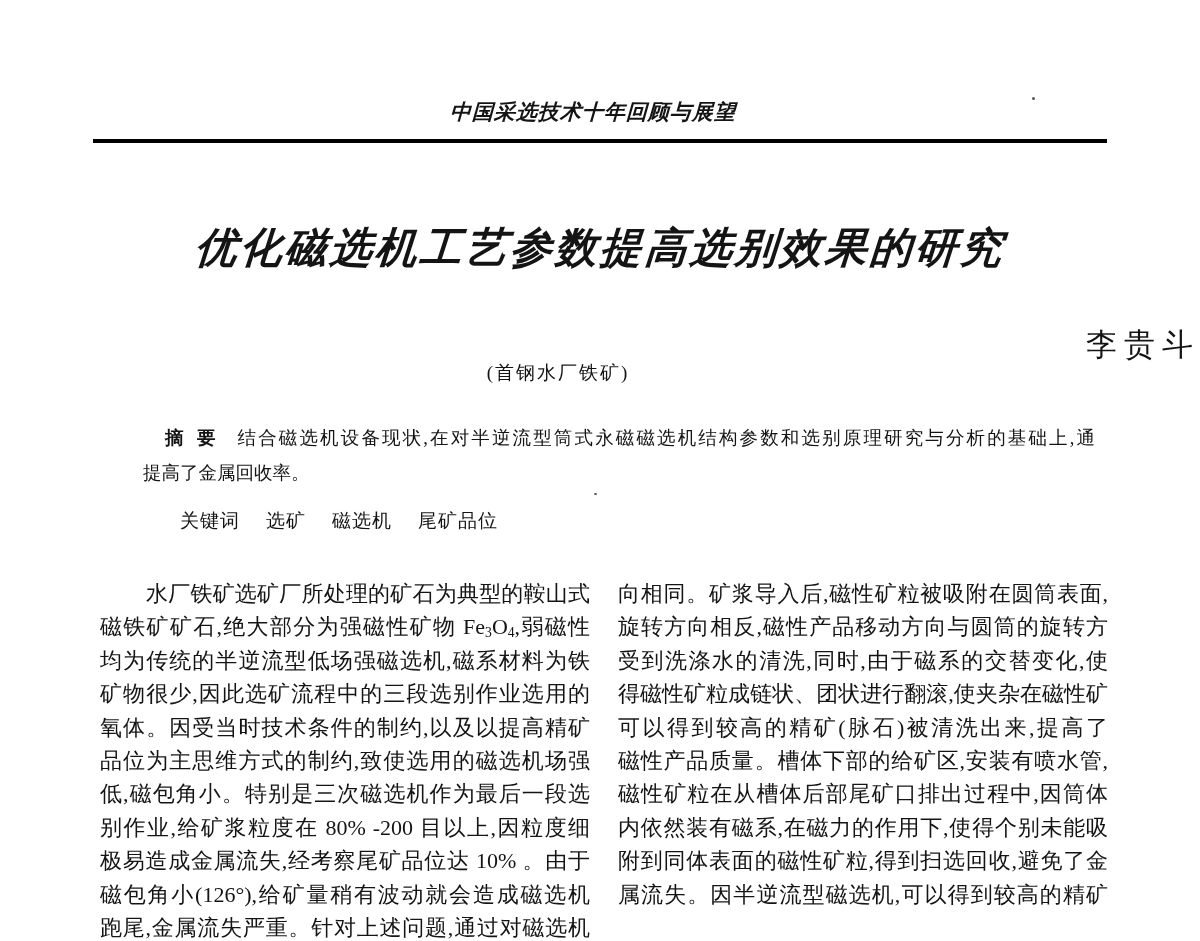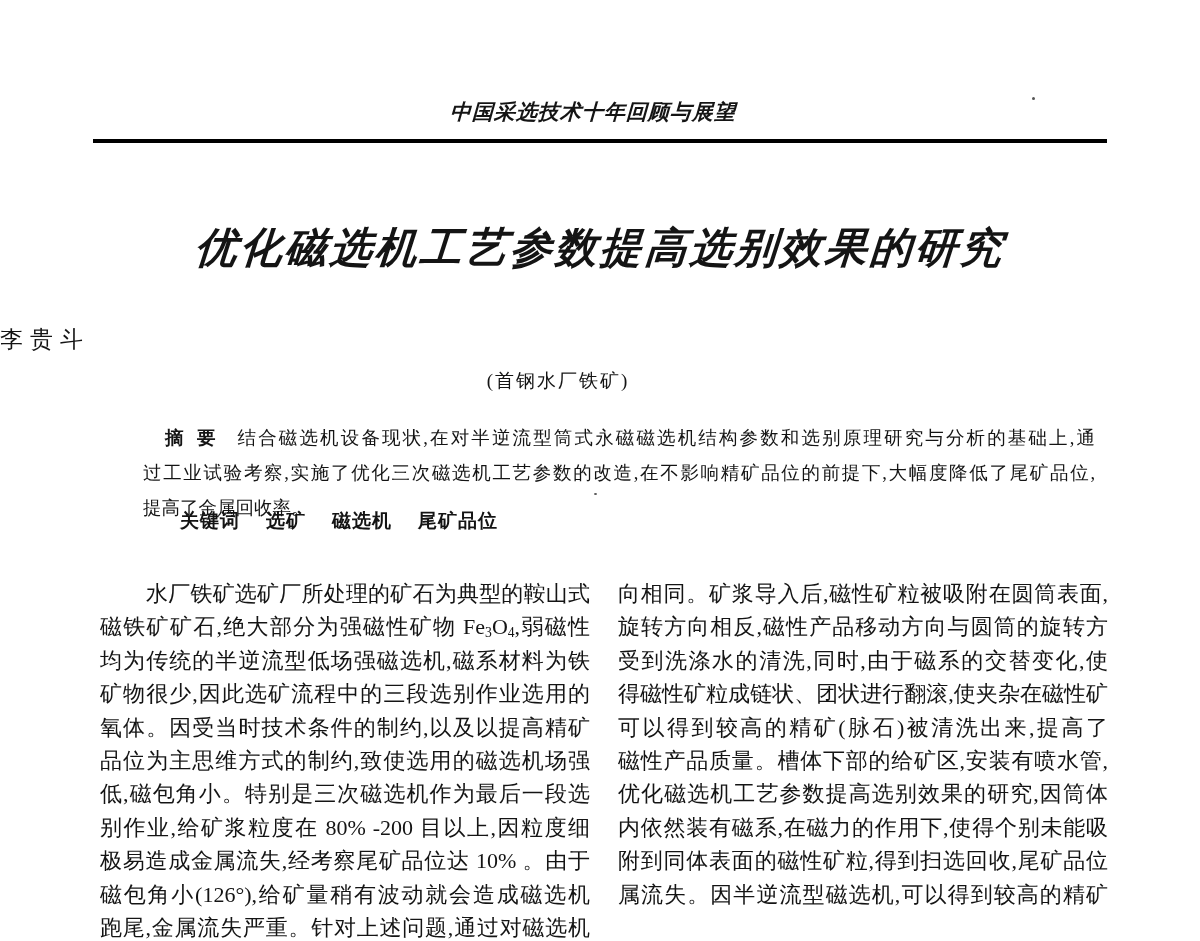--- a/index.html
+++ b/index.html
@@ -20,41 +20,41 @@
   .head-rule{
     position:absolute;top:139px;left:93px;width:1014px;height:4px;
     background:#000;
   }
   .paper-title{
     position:absolute;top:216px;left:0;width:1200px;margin:0;text-align:center;
     font-size:42px;line-height:64px;font-weight:bold;font-style:italic;
     letter-spacing:3px;transform:skewX(-4deg);
   }
   .author{
-    position:absolute;top:324px;left:0;width:1200px;text-align:left;
-    font-size:23px;letter-spacing:7px;
+    position:absolute;top:324px;left:0;width:1200px;text-align:right;
+    font-size:31px;letter-spacing:7px;
   }
   .affiliation{
-    position:absolute;top:368px;left:0;width:1116px;text-align:center;
+    position:absolute;top:360px;left:0;width:1116px;text-align:center;
     font-size:19px;letter-spacing:2px;
   }
   .abstract{
     position:absolute;top:420px;left:143px;width:952px;
     font-size:18.5px;line-height:35px;
   }
   .abs-line{white-space:nowrap;}
   .abs-line.fill{white-space:normal;text-align:justify;text-align-last:justify;}
   .abs-line.first{padding-left:22px;}
   .abs-label{
     font-family:"Liberation Sans","DejaVu Sans",sans-serif;font-weight:bold;
     letter-spacing:2px;margin-right:18px;
   }
   .keywords{
     position:absolute;top:508px;left:180px;font-size:19px;
-    font-family:"Liberation Sans","DejaVu Sans",sans-serif;font-weight:bold;
+    font-family:"Liberation Sans","DejaVu Sans",sans-serif;font-weight:normal;
   }
   .kw-label{margin-right:26px;letter-spacing:1px;}
   .kw-item{margin-right:26px;letter-spacing:1px;}
   .column{
     position:absolute;top:577px;width:490px;
     font-size:22px;line-height:33.4px;
   }
   .column-left{left:100px;}
   .column-right{left:618px;}
   .line{white-space:normal;text-align:justify;text-align-last:justify;
@@ -72,21 +72,20 @@
   <div class="running-head">中国采选技术十年回顾与展望</div>
   <div class="head-rule"></div>
 
   <h1 class="paper-title">优化磁选机工艺参数提高选别效果的研究</h1>
 
   <div class="author">李贵斗</div>
   <div class="affiliation">(首钢水厂铁矿)</div>
 
   <div class="abstract" id="abstract-block">
       <div class="abs-line fill first"><span class="abs-label">摘  要</span><span>结合磁选机设备现状,在对半逆流型筒式永磁磁选机结构参数和选别原理研究与分析的基础上,通</span></div>
-      <div class="abs-line fill"><span>过工业试验考察,实施了优化三次磁选机工艺参数的改造,在不影响精矿品位的前提下,大幅度降低了尾矿品位,</span></div>
       <div class="abs-line"><span>提高了金属回收率。</span></div>
     </div>
 
   <div class="keywords">
     <span class="kw-label">关键词</span><span id="kw-items"><span class="kw-item">选矿</span><span class="kw-item">磁选机</span><span class="kw-item">尾矿品位</span></span>
   </div>
 
   <div class="column column-left" id="col-left">
       <div class="line indent"><span>水厂铁矿选矿厂所处理的矿石为典型的鞍山式</span></div>
       <div class="line"><span>磁铁矿矿石,绝大部分为强磁性矿物 Fe</span><sub>3</sub><span>O</span><sub>4</sub><span>,弱磁性</span></div>
@@ -100,23 +99,23 @@
       <div class="line"><span>磁包角小(126°),给矿量稍有波动就会造成磁选机</span></div>
       <div class="line"><span>跑尾,金属流失严重。针对上述问题,通过对磁选机</span></div>
     </div>
   <div class="column column-right" id="col-right">
       <div class="line"><span>向相同。矿浆导入后,磁性矿粒被吸附在圆筒表面,</span></div>
       <div class="line"><span>旋转方向相反,磁性产品移动方向与圆筒的旋转方</span></div>
       <div class="line"><span>受到洗涤水的清洗,同时,由于磁系的交替变化,使</span></div>
       <div class="line"><span>得磁性矿粒成链状、团状进行翻滚,使夹杂在磁性矿</span></div>
       <div class="line"><span>可以得到较高的精矿(脉石)被清洗出来,提高了</span></div>
       <div class="line"><span>磁性产品质量。槽体下部的给矿区,安装有喷水管,</span></div>
-      <div class="line"><span>优化磁选机工艺参数提高选别效果的研究,因筒体</span></div>
+      <div class="line"><span>磁性矿粒在从槽体后部尾矿口排出过程中,因筒体</span></div>
       <div class="line"><span>内依然装有磁系,在磁力的作用下,使得个别未能吸</span></div>
-      <div class="line"><span>附到同体表面的磁性矿粒,得到扫选回收,尾矿品位</span></div>
+      <div class="line"><span>附到同体表面的磁性矿粒,得到扫选回收,避免了金</span></div>
       <div class="line"><span>属流失。因半逆流型磁选机,可以得到较高的精矿</span></div>
     </div>
 
   <div class="speck" style="left:1032px;top:97px;width:3px;height:3px;"></div>
   <div class="speck" style="left:594px;top:493px;width:3px;height:2px;"></div>
   <div class="speck" style="left:1036px;top:690px;width:2px;height:2px;"></div>
 
 </div>
 
 </body></html>

